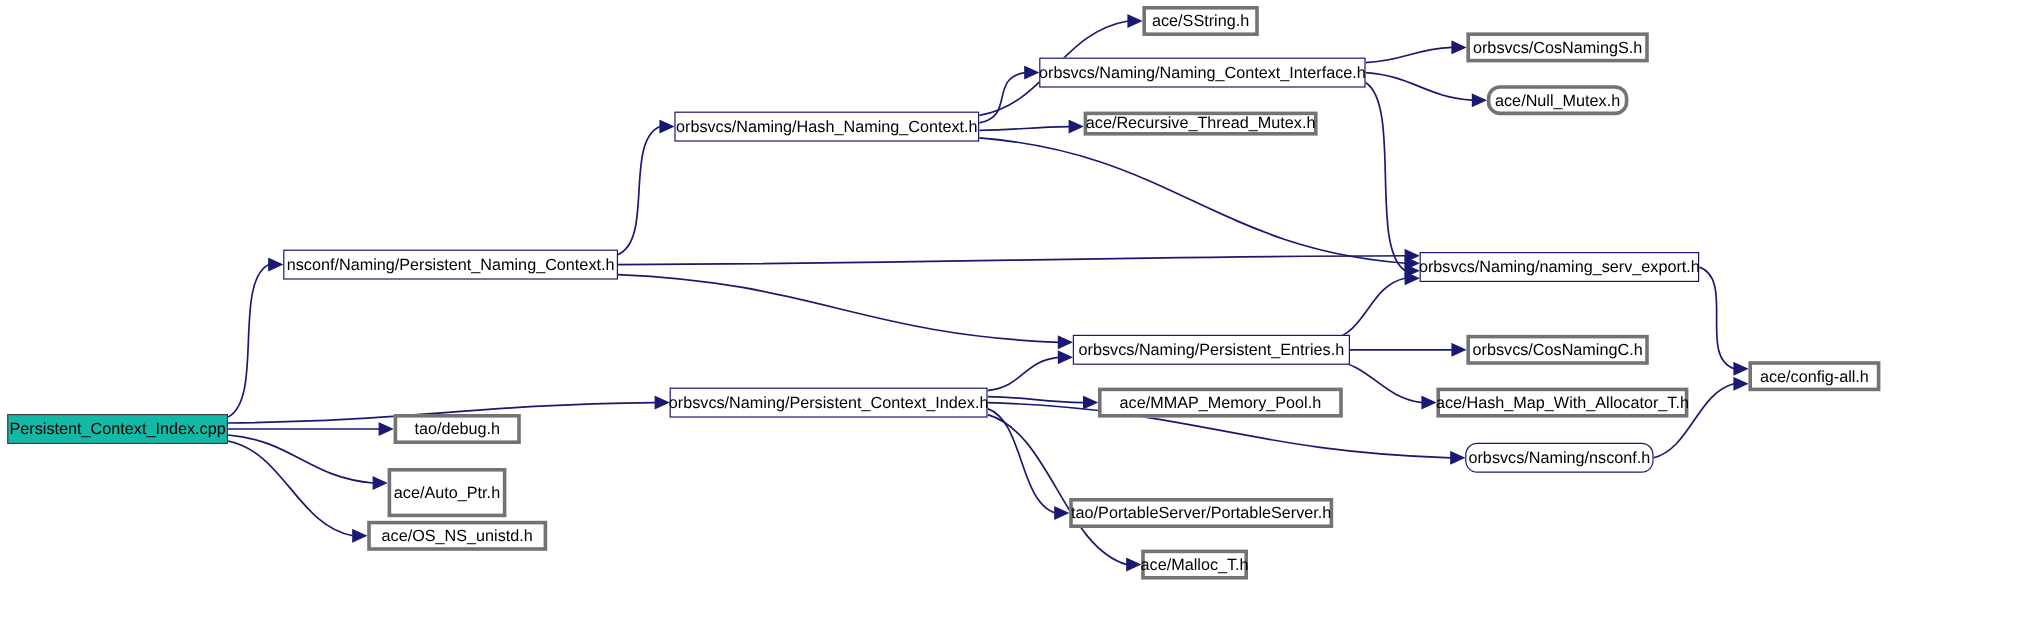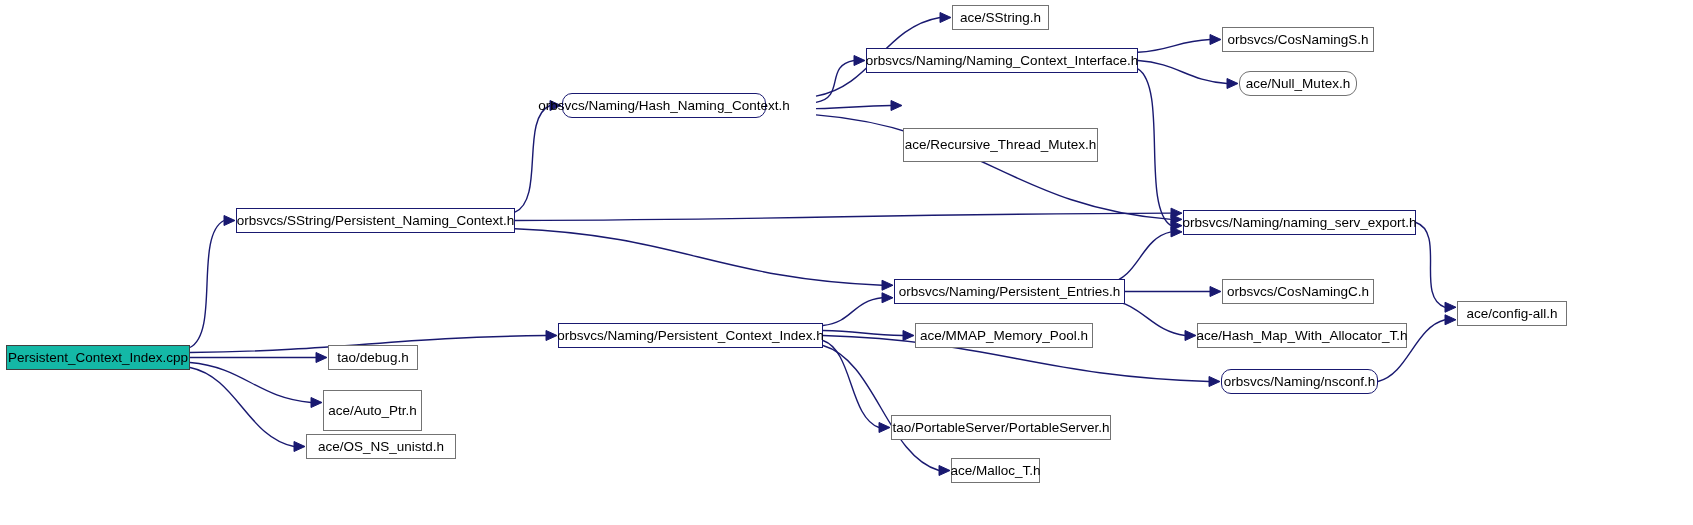--- a/index.html
+++ b/index.html
@@ -42,21 +42,21 @@
     justify-content: center;
     white-space: nowrap;
     background: #ffffff;
     font-family: "Liberation Sans", sans-serif;
     font-size: 13.5px;
     color: #000000;
     letter-spacing: 0px;
     line-height: 1;
   }
   .node-box.gray {
-    border: 1px solid #737373;
+    border: 3px solid #737373;
     text-align: center;
   }
   .node-box.navy {
     border: 1.6px solid #191970;
   }
   .node-box.root {
     border: 1.6px solid #404040;
     background: #14b8a6;
   }
   .node-label {
@@ -118,65 +118,65 @@
       <path class="edge-path" d="M 823.0 345.5 C 875.2 360.5, 886.8 455.5, 939.0 470.5"></path>
       <polygon class="edge-arrow" points="939,465.5 950,470.5 939,475.5"></polygon>
       <path class="edge-path" d="M 1378.0 381.5 C 1408.2 374.1, 1414.8 327.2, 1445.0 319.8"></path>
       <polygon class="edge-arrow" points="1445,314.75 1456,319.75 1445,324.75"></polygon>
     </svg>
   <div id="node-layer">
       <div class="node-box root" style="left: 6px; top: 345px; width: 184px; height: 25px;">
         <span class="node-label">Persistent_Context_Index.cpp</span>
       </div>
       <div class="node-box navy" style="left: 236px; top: 208px; width: 279px; height: 25px;">
-        <span class="node-label">orbsvcs/SString/Persistent_Naming_Context.h</span>
+        <span class="node-label">nsconf/Naming/Persistent_Naming_Context.h</span>
       </div>
-      <div class="node-box navy" style="left: 562px; top: 93px; width: 204px; height: 25px; border-radius: 10px;">
+      <div class="node-box navy" style="left: 562px; top: 93px; width: 254px; height: 25px;">
         <span class="node-label">orbsvcs/Naming/Hash_Naming_Context.h</span>
       </div>
       <div class="node-box gray" style="left: 952px; top: 5px; width: 97px; height: 25px;">
         <span class="node-label">ace/SString.h</span>
       </div>
       <div class="node-box navy" style="left: 866px; top: 48px; width: 272px; height: 25px;">
         <span class="node-label">orbsvcs/Naming/Naming_Context_Interface.h</span>
       </div>
-      <div class="node-box gray" style="left: 903px; top: 93px; width: 195px; height: 34px; margin-top: 35px;">
+      <div class="node-box gray" style="left: 903px; top: 93px; width: 195px; height: 20px;">
         <span class="node-label">ace/Recursive_Thread_Mutex.h</span>
       </div>
       <div class="node-box gray" style="left: 1222px; top: 27px; width: 152px; height: 25px;">
         <span class="node-label">orbsvcs/CosNamingS.h</span>
       </div>
       <div class="node-box gray" style="left: 1239px; top: 71px; width: 118px; height: 25px; border-radius: 11px;">
         <span class="node-label">ace/Null_Mutex.h</span>
       </div>
       <div class="node-box navy" style="left: 1183px; top: 210px; width: 233px; height: 25px;">
         <span class="node-label">orbsvcs/Naming/naming_serv_export.h</span>
       </div>
       <div class="node-box navy" style="left: 894px; top: 279px; width: 231px; height: 25px;">
         <span class="node-label">orbsvcs/Naming/Persistent_Entries.h</span>
       </div>
       <div class="node-box navy" style="left: 558px; top: 323px; width: 265px; height: 25px;">
         <span class="node-label">orbsvcs/Naming/Persistent_Context_Index.h</span>
       </div>
-      <div class="node-box gray" style="left: 915px; top: 323px; width: 178px; height: 25px;">
+      <div class="node-box gray" style="left: 915px; top: 323px; width: 204px; height: 25px;">
         <span class="node-label">ace/MMAP_Memory_Pool.h</span>
       </div>
       <div class="node-box gray" style="left: 1222px; top: 279px; width: 152px; height: 25px;">
         <span class="node-label">orbsvcs/CosNamingC.h</span>
       </div>
       <div class="node-box gray" style="left: 1197px; top: 323px; width: 210px; height: 25px;">
         <span class="node-label">ace/Hash_Map_With_Allocator_T.h</span>
       </div>
       <div class="node-box gray" style="left: 1457px; top: 301px; width: 110px; height: 25px;">
         <span class="node-label">ace/config-all.h</span>
       </div>
       <div class="node-box navy" style="left: 1221px; top: 369px; width: 157px; height: 25px; border-radius: 10px;">
         <span class="node-label">orbsvcs/Naming/nsconf.h</span>
       </div>
-      <div class="node-box gray" style="left: 328px; top: 345px; width: 90px; height: 25px;">
+      <div class="node-box gray" style="left: 328px; top: 345px; width: 106px; height: 25px;">
         <span class="node-label">tao/debug.h</span>
       </div>
       <div class="node-box gray" style="left: 323px; top: 390px; width: 99px; height: 41px;">
         <span class="node-label">ace/Auto_Ptr.h</span>
       </div>
       <div class="node-box gray" style="left: 306px; top: 434px; width: 150px; height: 25px;">
         <span class="node-label">ace/OS_NS_unistd.h</span>
       </div>
       <div class="node-box gray" style="left: 891px; top: 415px; width: 220px; height: 25px;">
         <span class="node-label">tao/PortableServer/PortableServer.h</span>

